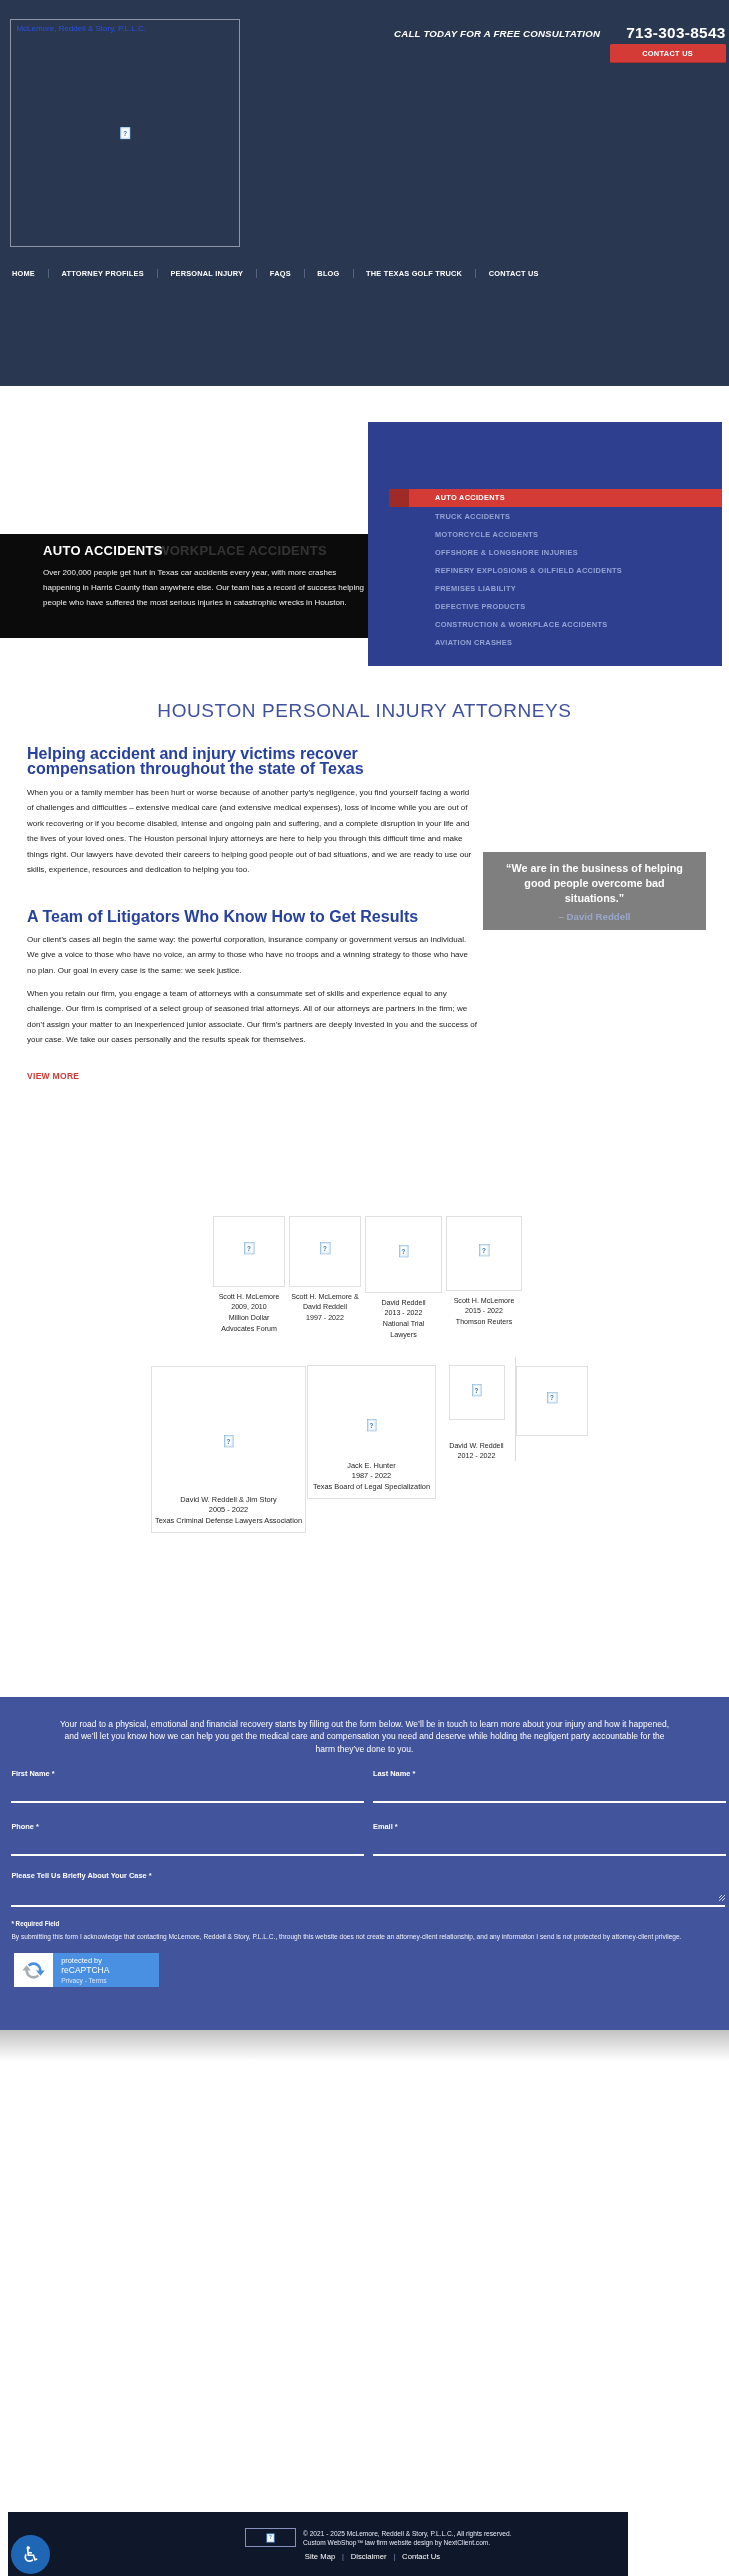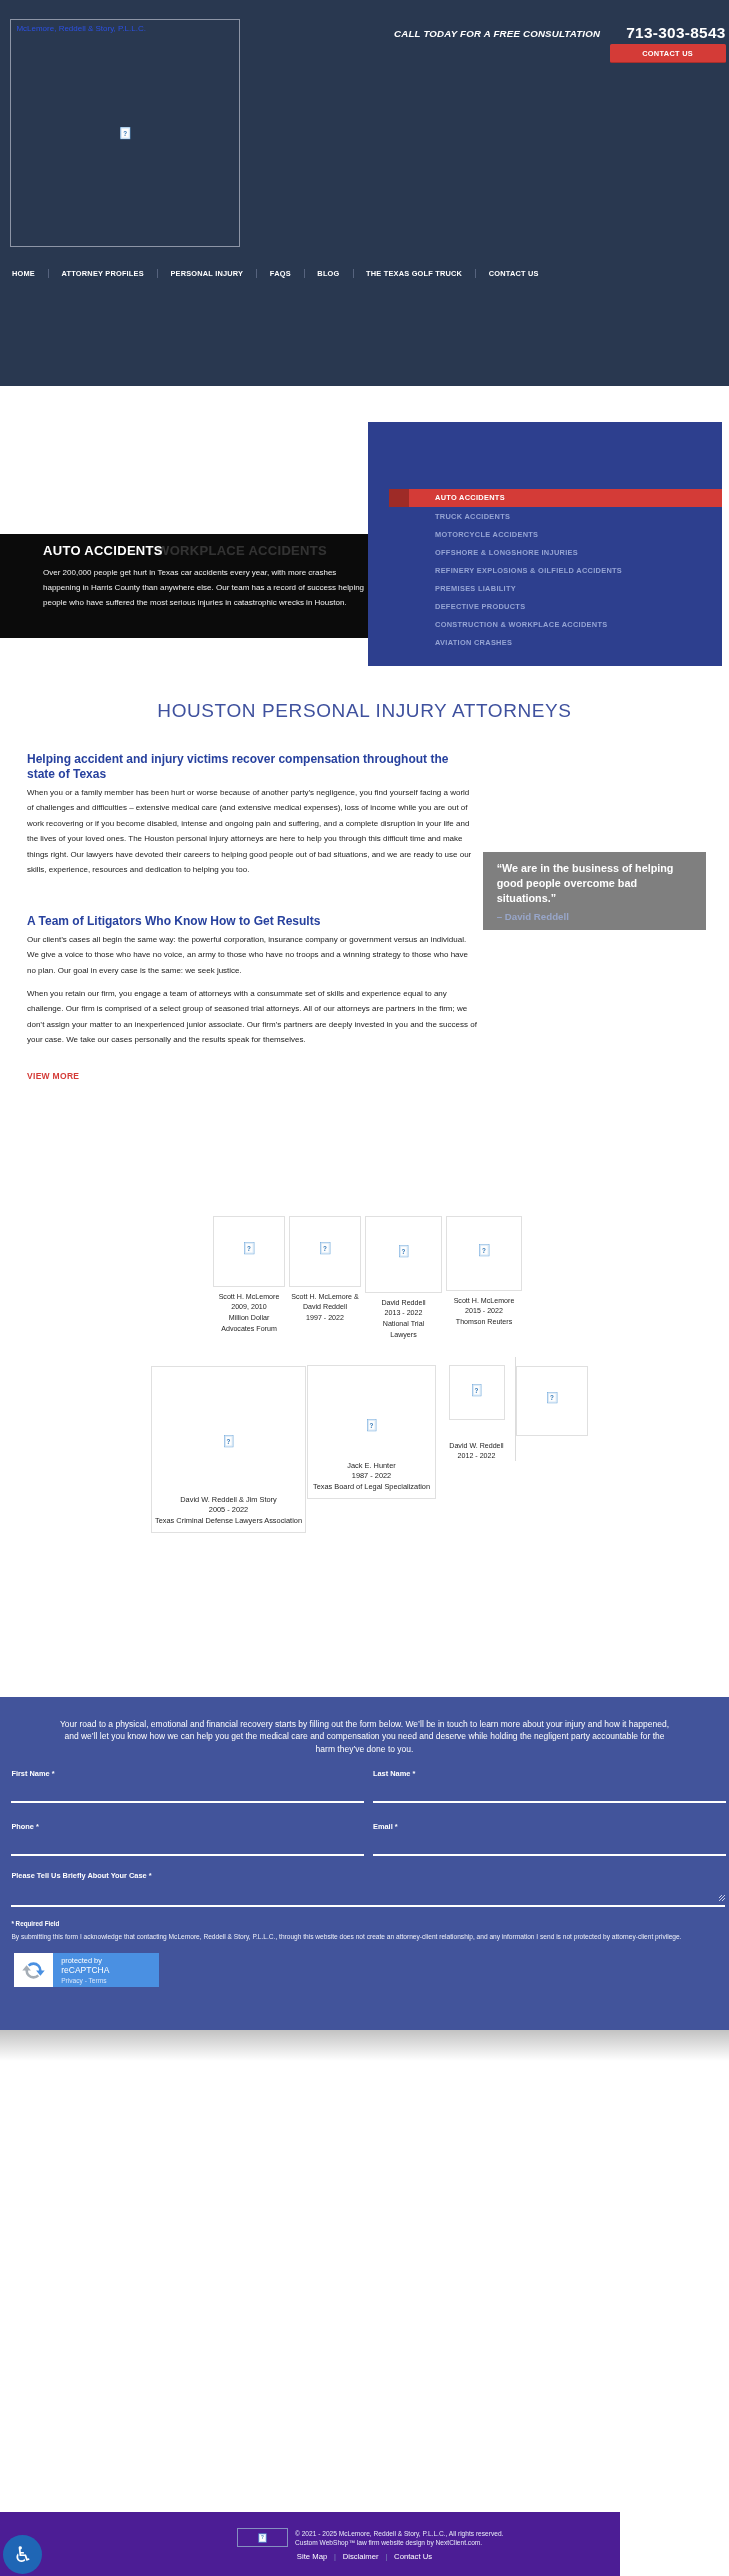--- a/index.html
+++ b/index.html
@@ -44,27 +44,27 @@
   .practice-menu li.active a { color:#ffffff; }
   .hero-overlay { position:absolute; left:0; top:112px; width:368px; height:104px; background:#0b0b0b;
     padding:9px 0 0 43px; color:#fff; }
   .hero-overlay h2 { font-size:13px; font-weight:bold; letter-spacing:0.3px; white-space:nowrap; }
   .hero-overlay h2 .ghost { opacity:.16; margin-left:-5.7px; }
   .hero-overlay p { margin-top:7.4px; width:324px; font-size:8px; line-height:15px; color:#f2f2f2; }
 
   
   .page-title { position:absolute; left:0; top:700px; width:729px; text-align:center;
     color:#3f519e; font-size:19px; font-weight:normal; letter-spacing:0.6px; }
-  .sub-head { position:absolute; left:27px; color:#27419e; font-size:12px; font-weight:bold;margin-top:6px; }
+  .sub-head { position:absolute; left:27px; color:#27419e; font-size:16px; font-weight:bold; }
   .sub-head.h1pos { top:746px; width:427px; line-height:15.4px; }
   .sub-head.h2pos { top:908px; width:433px; }
   .body-copy { position:absolute; left:27px; width:450px; color:#222222; font-size:8px; line-height:15.4px; }
   .p1 { top:785px; } .p2 { top:932px; } .p3 { top:986px; }
   .quote-box { position:absolute; left:483px; top:852px; width:223px; min-height:69px;
-    background:#7f7f7f; text-align:left; padding:8.5px 13.7px 8px; }
+    background:#7f7f7f; text-align:center; padding:8.5px 13.7px 8px; }
   .quote-box .quote { color:#ffffff; font-size:10.8px; font-weight:bold; line-height:15.4px; }
   .quote-box .attr { margin-top:4.6px; color:#98a6c9; font-size:9.7px; font-weight:bold; }
   .view-more { position:absolute; left:27px; top:1071px; color:#d43b37; font-size:8.5px;
     font-weight:bold; letter-spacing:0.3px; text-decoration:none; }
 
   
   .award { position:absolute; text-align:center; }
   .award .ph-box { position:relative; background:#fff; border:0.6px solid #e0e0e0; }
   .award .ph-box .broken-img { position:absolute; left:50%; top:45%; transform:translate(-50%,-50%); }
   .award .caption { margin-top:4.6px; font-size:7.1px; line-height:10.8px; color:#1e1e1e; white-space:pre-line; }
@@ -106,21 +106,21 @@
   .captcha .logo svg { width:23px; height:23px; }
   .captcha .panel { width:106px; background:#4a90e2; padding:4px 0 0 8px; }
   .captcha .panel .l1 { font-size:7.4px; line-height:8.5px; color:#fff; }
   .captcha .panel .l2 { font-size:8.5px; line-height:9.7px; color:#fff; }
   .captcha .panel .pt { margin-top:1.7px; font-size:6.6px; color:#d9e7fb; }
   .captcha .panel .pt span { cursor:pointer; }
   .form-shadow { position:absolute; left:0; top:2030px; width:729px; height:31px;
     background:linear-gradient(#c2c2c2, rgba(255,255,255,0)); }
 
   
-  .site-footer { position:absolute; left:0; top:2512px; width:620px; height:64px; background:#4c1d95; }
+  .site-footer { position:absolute; left:8px; top:2512px; width:620px; height:64px; background:#0f172a; }
   .footer-logo { position:absolute; left:237px; top:16px; width:51px; height:19px;
     border:0.6px solid #8590bf; display:flex; align-items:center; justify-content:center; cursor:pointer; }
   .footer-copy { position:absolute; left:295px; top:16.5px; color:#e8ebf8; font-size:6.6px; line-height:9px; }
   .footer-links { position:absolute; left:0; top:40px; width:729px; display:flex;
     justify-content:center; align-items:center; gap:6.8px; }
   .footer-links a { color:#ffffff; font-size:7.7px; text-decoration:none; }
   .footer-links .sep { color:#7d89bb; font-size:7.4px; }
   .a11y-btn { position:absolute; left:3.4px; top:23px; width:39px; height:39px; border-radius:50%;
     background:#1f66b5; border:none; cursor:pointer; display:flex; align-items:center; justify-content:center; }
   .a11y-btn::before { content:"\267F"; color:#ffffff; font-size:21.7px; line-height:1;

